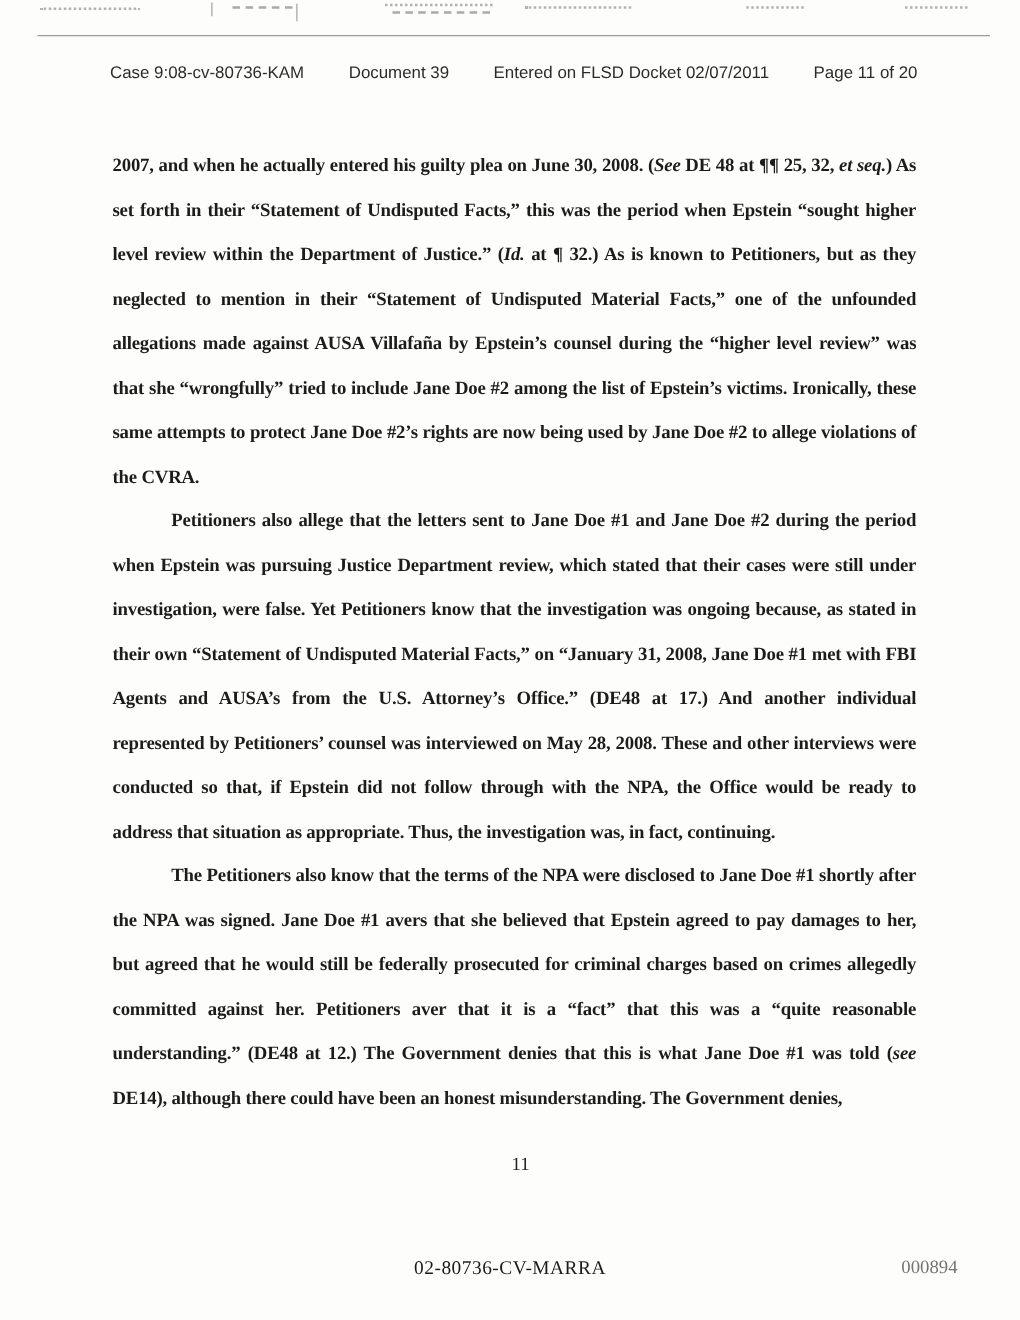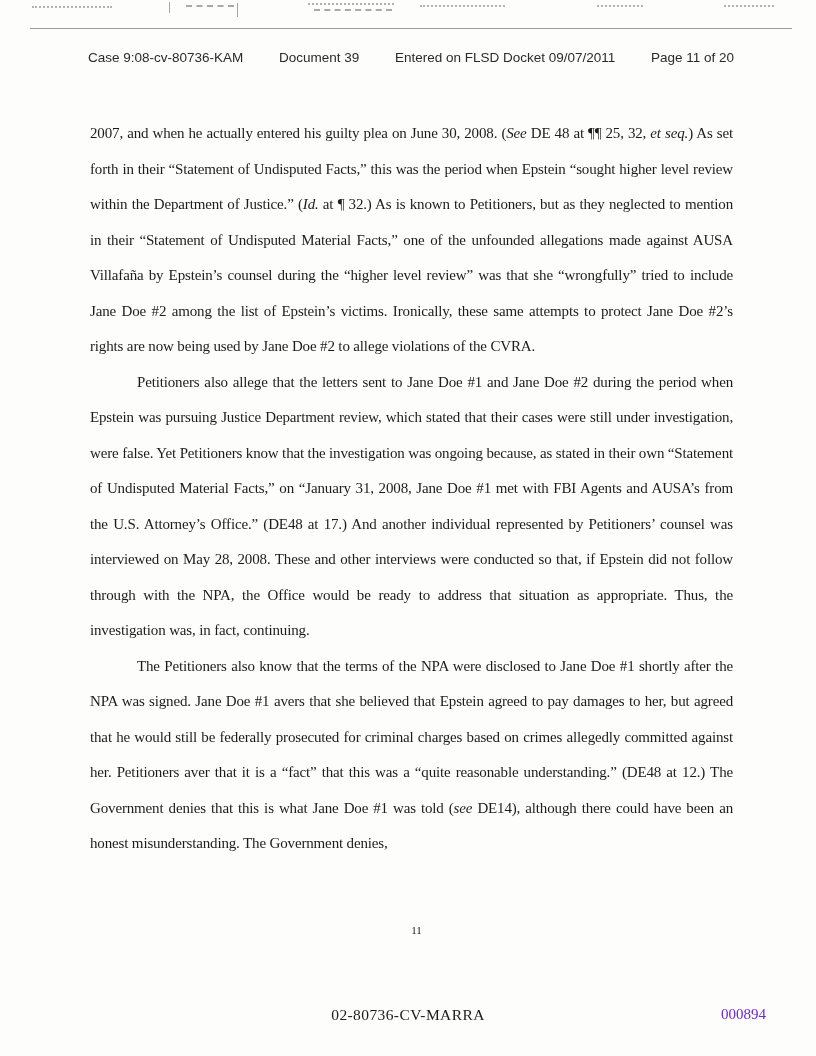--- a/index.html
+++ b/index.html
@@ -52,48 +52,48 @@
     position: absolute;
     left: 90px;
     top: 116px;
     width: 643px;
     font-size: 15px;
     letter-spacing: -0.15px;
     line-height: 35.5px;
     color: #1c1c1c;
     text-align: justify;
   }
-  .doc-body p { margin: 0; }
+  .doc-body p { margin: 0; font-weight: bold; }
   .doc-body p.indent { text-indent: 47px; }
   .page-number {
     position: absolute;
     top: 924px;
     left: 0;
     width: 100%;
     text-align: center;
-    font-size: 11px;
+    font-size: 15px;
     color: #222222;
     padding-left: 17px;
   }
   .footer-case {
     position: absolute;
     top: 1006px;
     left: 0;
     width: 100%;
     text-align: center;
     font-size: 15.5px;
     letter-spacing: 0.4px;
     color: #1b1b1b;
   }
   .footer-bates {
     position: absolute;
     top: 1006px;
     right: 50px;
     font-size: 15px;
-    color: #6d28d9;
+    color: #737373;
     text-align: center;
   }
 </style>
 </head>
 <body>
 
 <div class="page">
 
   <div class="artifact" style="left:32px;  top:6px; width:80px;"></div>
   <div class="vtick" style="left:169px; top:2px; height:11px;"></div>
@@ -102,21 +102,21 @@
   <div class="artifact" style="left:308px; top:3px; width:86px;"></div>
   <div class="artifact dash" style="left:314px; top:9px; width:78px;"></div>
   <div class="artifact" style="left:420px; top:5px; width:85px;"></div>
   <div class="artifact" style="left:597px; top:5px; width:46px;"></div>
   <div class="artifact" style="left:724px; top:5px; width:50px;"></div>
   <div class="top-rule"></div>
 
   <div class="case-header">
     <span>Case 9:08-cv-80736-KAM</span>
     <span>Document 39</span>
-    <span>Entered on FLSD Docket 09/07/2011</span>
+    <span>Entered on FLSD Docket 02/07/2011</span>
     <span>Page 11 of 20</span>
   </div>
 
   <div class="doc-body">
       <p><span>2007, and when he actually entered his guilty plea on June 30, 2008.  (</span><span style="font-style: italic;">See</span><span> DE 48 at ¶¶ 25, 32, </span><span style="font-style: italic;">et seq.</span><span>)  As set forth in their “Statement of Undisputed Facts,” this was the period when Epstein “sought higher level review within the Department of Justice.”  (</span><span style="font-style: italic;">Id.</span><span> at ¶ 32.)  As is known to Petitioners, but as they neglected to mention in their “Statement of Undisputed Material Facts,” one of the unfounded allegations made against AUSA Villafaña by Epstein’s counsel during the “higher level review” was that she “wrongfully” tried to include Jane Doe #2 among the list of Epstein’s victims.  Ironically, these same attempts to protect Jane Doe #2’s rights are now being used by Jane Doe #2 to allege violations of the CVRA.</span></p>
       <p class="indent"><span>Petitioners also allege that the letters sent to Jane Doe #1 and Jane Doe #2 during the period when Epstein was pursuing Justice Department review, which stated that their cases were still under investigation, were false.  Yet Petitioners know that the investigation was ongoing because, as stated in their own “Statement of Undisputed Material Facts,” on “January 31, 2008, Jane Doe #1 met with FBI Agents and AUSA’s from the U.S. Attorney’s Office.”  (DE48 at 17.)  And another individual represented by Petitioners’ counsel was interviewed on May 28, 2008.  These and other interviews were conducted so that, if Epstein did not follow through with the NPA, the Office would be ready to address that situation as appropriate.  Thus, the investigation was, in fact, continuing.</span></p>
       <p class="indent"><span>The Petitioners also know that the terms of the NPA were disclosed to Jane Doe #1 shortly after the NPA was signed.  Jane Doe #1 avers that she believed that Epstein agreed to pay damages to her, but agreed that he would still be federally prosecuted for criminal charges based on crimes allegedly committed against her.  Petitioners aver that it is a “fact” that this was a “quite reasonable understanding.”  (DE48 at 12.)  The Government denies that this is what Jane Doe #1 was told (</span><span style="font-style: italic;">see</span><span> DE14), although there could have been an honest misunderstanding.  The Government denies,</span></p>
     </div>
 
   <div class="page-number">11</div>

